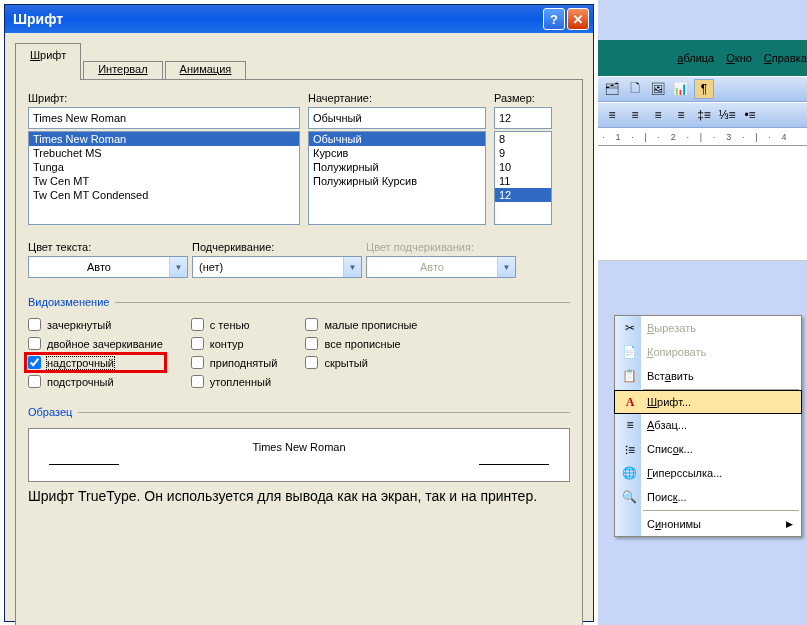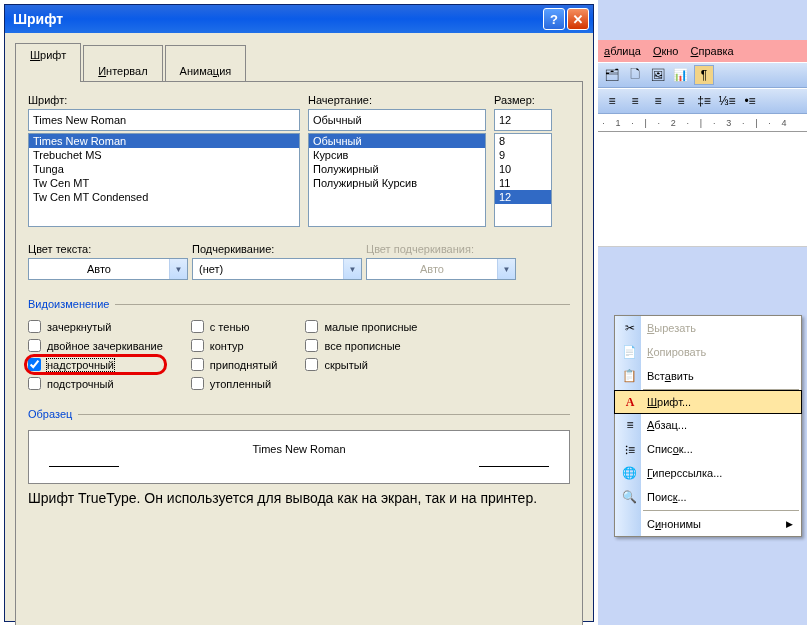--- a/index.html
+++ b/index.html
@@ -9,21 +9,21 @@
 .dialog { position: absolute; left: 4px; top: 4px; width: 590px; height: 618px; border: 1px solid #0a246a; background: #ece9d8; }
 .titlebar { height: 28px; background: linear-gradient(to bottom, #2a6ade 0%, #0a5be8 50%, #1f6fe8 100%); display: flex; align-items: center; padding: 0 4px 0 8px; }
 .titlebar .title { color: #fff; font-size: 14px; font-weight: bold; flex: 1; }
 .titlebar .btn { width: 22px; height: 22px; margin-left: 2px; border: 1px solid #fff; border-radius: 3px; display: flex; align-items: center; justify-content: center; font-size: 13px; font-weight: bold; color: #fff; }
 .titlebar .help-btn { background: linear-gradient(#5aa0ff,#2a6ade); }
 .titlebar .close-btn { background: linear-gradient(#f58f5f,#d23400); }
 
 .tabs { display: flex; margin: 10px 10px 0 10px; position: relative; }
 .tab { border: 1px solid #888; border-bottom: none; padding: 5px 14px; background: #ece9d8; margin-right: 2px; cursor: default; }
 .tab.active { background: #ece9d8; position: relative; z-index: 2; }
-.tab:not(.active) { margin-top: 2px; padding-top: 19px; color: #000; }
+.tab:not(.active) { margin-top: 18px; padding-top: 1px; color: #000; text-decoration: underline; }
 .tab .u { text-decoration: underline; }
 .dlg-body { border: 1px solid #888; margin: -1px 10px 10px 10px; padding: 12px; background: #ece9d8; height: 552px; position: relative; }
 
 .row1 { display: flex; gap: 8px; }
 .col { display: flex; flex-direction: column; }
 .col label { margin-bottom: 3px; }
 .col input[type=text] { height: 22px; border: 1px solid #7f9db9; padding: 0 4px; background: #fff; }
 .listbox { border: 1px solid #7f9db9; background: #fff; height: 94px; overflow-y: scroll; margin-top: 2px; position: relative; }
 .listbox .opt { padding: 1px 4px; white-space: nowrap; }
 .listbox .opt.sel { background: #316ac5; color: #fff; }
@@ -41,34 +41,34 @@
 .lbl.disabled { color: #aca899; }
 
 .fieldset-line { display: flex; align-items: center; margin-top: 18px; margin-bottom: 10px; }
 .fieldset-line .legend { color: #0046d5; margin-right: 6px; }
 .fieldset-line .hr { flex: 1; height: 1px; background: #aca899; }
 
 .checks { display: flex; gap: 28px; }
 .check-col { display: flex; flex-direction: column; gap: 6px; }
 .chk { display: flex; align-items: center; gap: 6px; }
 .chk input { width: 13px; height: 13px; }
-.chk.redbox { outline: 3px solid #e60000; outline-offset: 1px; border-radius: 6px; }
+.chk.redbox { outline: 3px solid #e60000; outline-offset: 1px; }
 .chk.redbox .dotted { outline: 1px dotted #000; }
 
 .sample { border: 1px solid #888; height: 54px; margin-top: 6px; display: flex; align-items: center; justify-content: center; font-family: "Times New Roman", serif; font-size: 14px; position: relative; background: #fff; }
 .sample .baseline { position: absolute; bottom: 16px; height: 1px; background: #000; width: 70px; }
 .sample .baseline.l { left: 20px; }
 .sample .baseline.r { right: 20px; }
 .sample-text { position: relative; top: -8px; }
 
 .info { font-size: 14px; margin-top: 6px; }
 
 
 .word { position: absolute; left: 598px; top: 0; width: 209px; height: 625px; background: #c7d6f6; }
-.menubar { height: 22px; display: flex; align-items: center; gap: 12px; padding-left: 6px; background: #fca5a5; font-size: 12px; margin-top: 40px;}
+.menubar { height: 36px; display: flex; align-items: center; gap: 12px; padding-left: 6px; background: #0f766e; font-size: 12px; margin-top: 40px; justify-content: flex-end;}
 .menubar span .u { text-decoration: underline; }
 .toolbar { height: 26px; background: linear-gradient(#d6e4f8,#a9c5ef); display: flex; align-items: center; gap: 3px; padding: 0 4px; border-top:1px solid #fff; border-bottom:1px solid #8ba9d6;}
 .tb-ico { width: 20px; height: 20px; border: 1px solid transparent; display: flex; align-items: center; justify-content: center; font-size: 12px; }
 .tb-ico.para { border:1px solid #8ba9d6; background:#f2d386; }
 .ruler { height: 18px; background: #fff; border-bottom: 1px solid #999; font-size:9px; display:flex; align-items:center; padding-left:4px; color:#555; letter-spacing: 4px;}
 .doc { background:#fff; height:115px; border-bottom:1px solid #ccc;}
 
 .ctx { position: absolute; left: 614px; top: 315px; width: 188px; background: #fff; border: 1px solid #8a867a; box-shadow: 2px 2px 3px rgba(0,0,0,.3); }
 .ctx .iconstrip { position:absolute; left:0; top:0; bottom:0; width:26px; background: linear-gradient(to right,#e3efff,#bad4f6);}
 .ctx-item { display: flex; align-items: center; height: 24px; padding-left: 4px; position:relative; }

